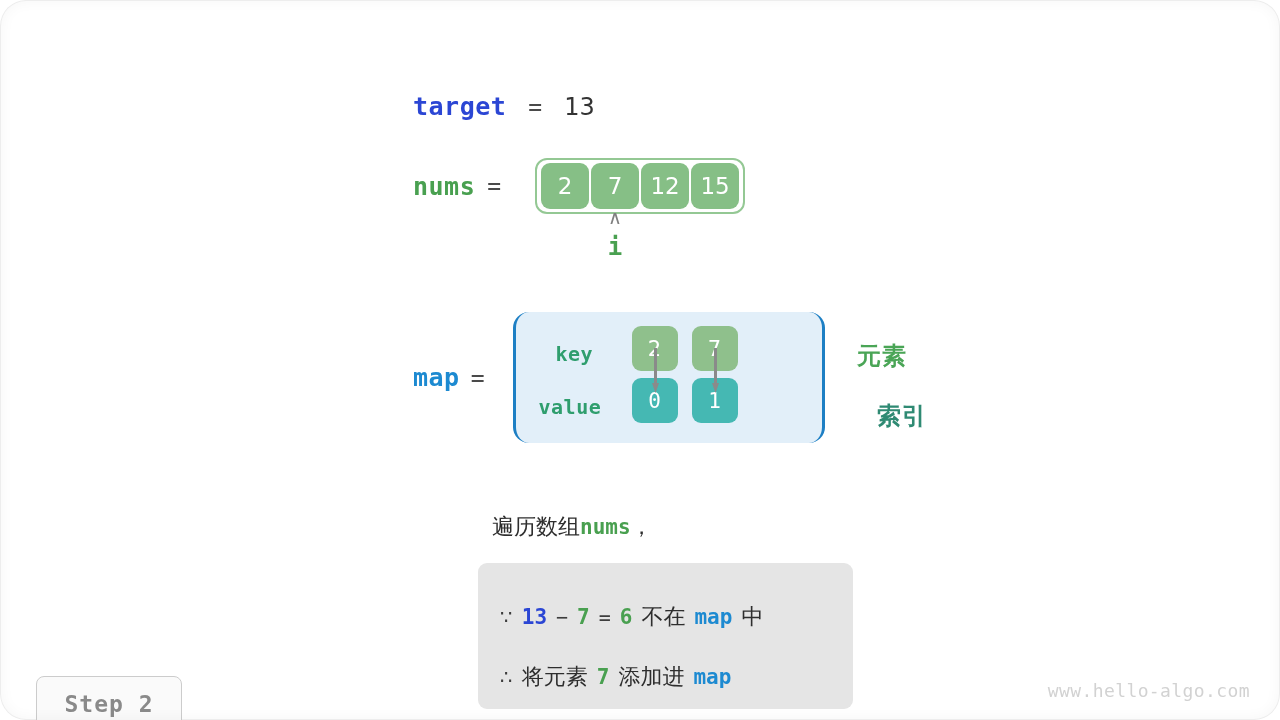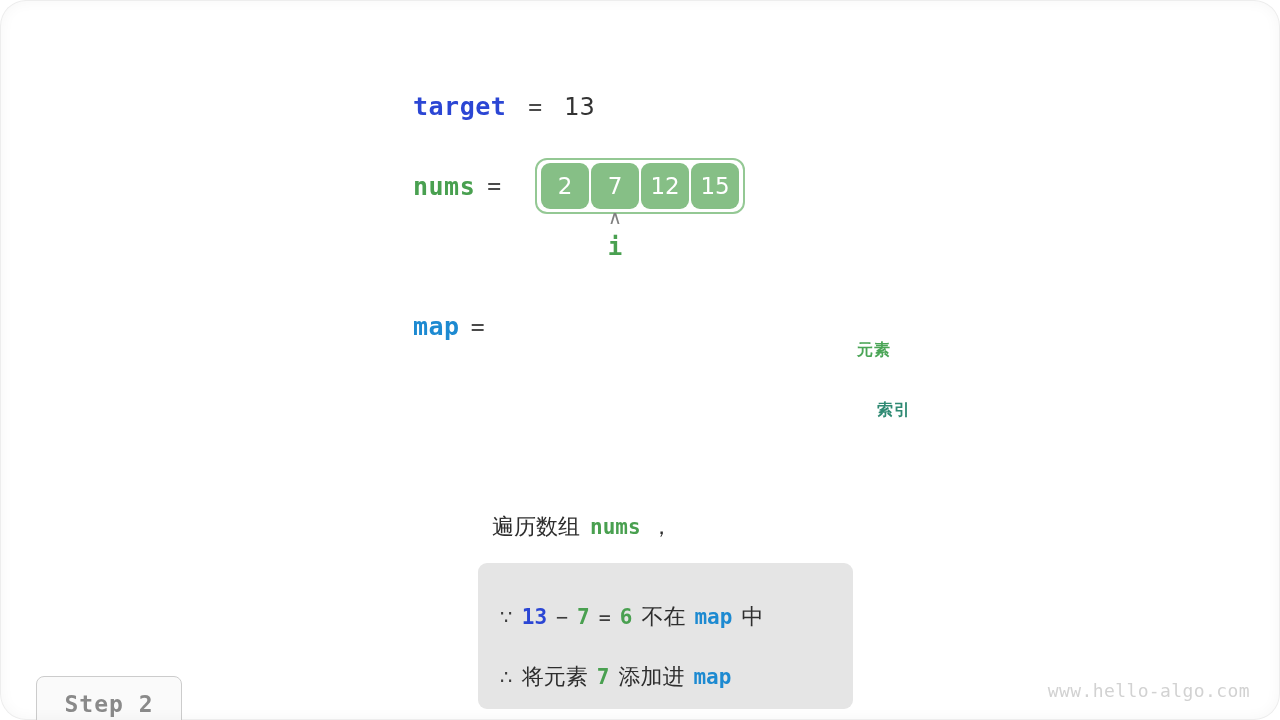--- a/index.html
+++ b/index.html
@@ -216,34 +216,33 @@
     top: 20px;
     width: 7px;
     height: 48px;
     pointer-events: none;
   }
 
   .side-label {
     position: absolute;
     font-family: Liberation Serif, serif;
     font-weight: bold;
-    font-size: 16px;
+    font-size: 24px;
     letter-spacing: 1px;
   }
   #side-element { left: 857px; top: 340px; color: #4aa556; }
   #side-index   { left: 877px; top: 392px; color: #2f8a73; margin-top: 8px; }
 
   
   #caption {
     position: absolute;
     left: 492px;
     top: 512px;
     display: flex;
     align-items: baseline;
-    gap: 10px;
     white-space: nowrap;
     font-family: "DejaVu Sans", sans-serif;
     font-size: 22px;
     color: #2e2e2e;
   }
   #caption .code {
     font-family: "DejaVu Sans Mono", monospace;
     font-weight: bold;
     font-size: 21px;
     color: #49a050;
@@ -334,20 +333,44 @@
 
   <div id="pointer-group">
     <div id="pointer-caret">∧</div>
     <div id="pointer-label">i</div>
   </div>
 
   <div id="map-row">
     <span class="var">map</span>
     <span class="eq">=</span>
 
+    <div id="map-box">
+      <div class="map-grid">
+        <span class="row-label" id="label-key">key</span>
+        <span class="row-label" id="label-value">value</span>
+
+        <div class="map-col" id="map-col-0">
+          <div class="map-key">2</div>
+          <div class="map-value">0</div>
+          <svg class="map-arrow" viewBox="0 0 7 48">
+            <line x1="3.5" y1="2" x2="3.5" y2="38" stroke="#8a8a8a" stroke-width="3"></line>
+            <polygon points="3.5,47 0,37 7,37" fill="#8a8a8a"></polygon>
+          </svg>
+        </div>
+
+        <div class="map-col" id="map-col-1">
+          <div class="map-key">7</div>
+          <div class="map-value">1</div>
+          <svg class="map-arrow" viewBox="0 0 7 48">
+            <line x1="3.5" y1="2" x2="3.5" y2="38" stroke="#8a8a8a" stroke-width="3"></line>
+            <polygon points="3.5,47 0,37 7,37" fill="#8a8a8a"></polygon>
+          </svg>
+        </div>
+      </div>
+    </div>
   </div>
 
   <span class="side-label" id="side-element">元素</span>
   <span class="side-label" id="side-index">索引</span>
 
   <div id="caption">
     <span>遍历数组</span>
     <span class="code">nums</span>
     <span class="comma">，</span>
   </div>

